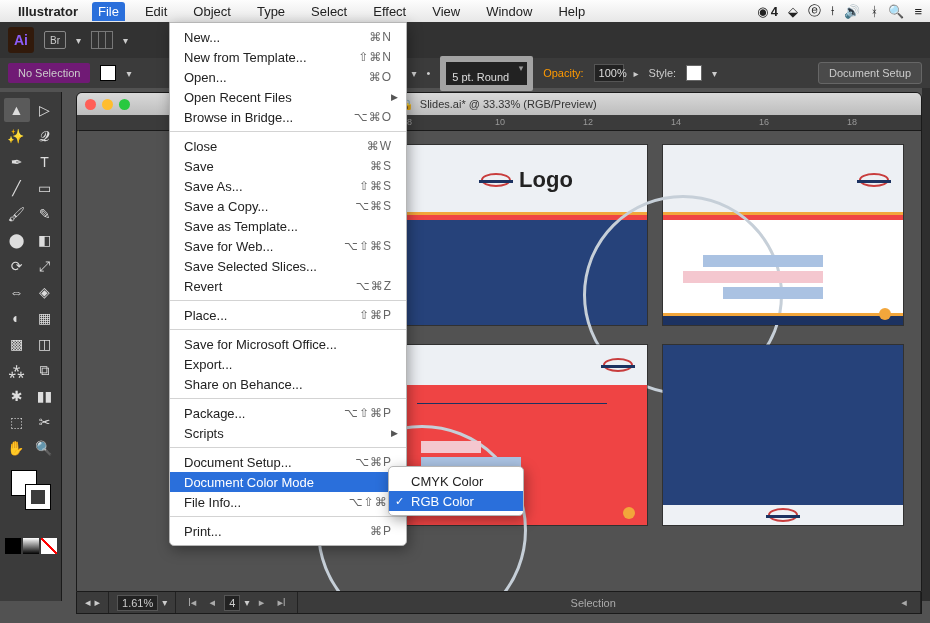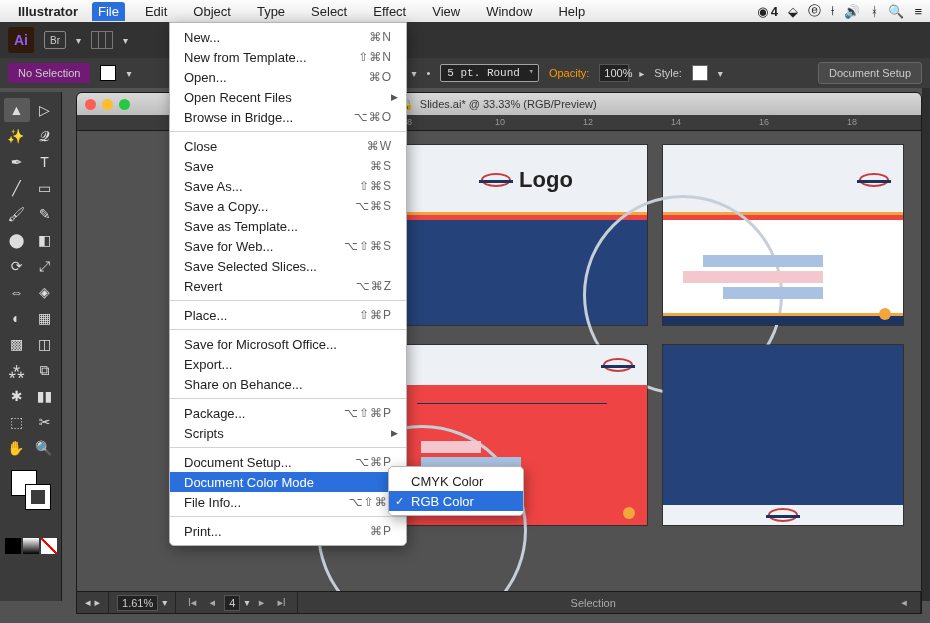--- a/index.html
+++ b/index.html
@@ -20,21 +20,21 @@
   .br-badge { width:22px; height:18px; border:1px solid #888; border-radius:2px; font-size:10px; display:flex; align-items:center; justify-content:center; color:#ccc; }
   .layout-ic { width:22px; height:18px; border:1px solid #777; display:flex; }
   .layout-ic div { flex:1; border-right:1px solid #777; }
   .layout-ic div:last-child{border:none;}
   .chev { color:#ccc; font-size:10px; }
 
   
   .options { position:absolute; top:58px; left:0; right:0; height:30px; background:#3b3b3b; display:flex; align-items:center; padding:0 8px; gap:10px; font-size:11px; color:#ccc; }
   .no-sel { background:#701a75; padding:4px 10px; border-radius:2px; }
   .swatch { width:16px; height:16px; background:#fff; border:1px solid #000; }
-  .dropdown-box { background:#222; border:1px solid #a3a3a3; padding:2px 18px 2px 6px; position:relative; border-radius:2px; font-size:11px; color:#ddd;font-family:Liberation Mono, monospace; }
+  .dropdown-box { background:#222; border:6px solid #a3a3a3; padding:9px 18px 2px 6px; position:relative; border-radius:2px; font-size:11px; color:#ddd; }
   .dropdown-box:after { content:"▾"; position:absolute; right:4px; top:1px; font-size:9px; color:#999; }
   .opacity-label { color:#ff9a00; }
   .opac-box { background:#222; border:1px solid #555; padding:2px 4px; width:30px; font-size:11px; color:#ddd; }
   .style-sw { width:16px; height:16px; background:#fff; border:1px solid #666; }
   .doc-setup-btn { margin-left:auto; background:#4a4a4a; border:1px solid #666; padding:4px 10px; border-radius:3px; font-size:11px; }
 
   
   .tools { position:absolute; top:92px; left:0; width:62px; bottom:22px; background:#3b3b3b; border-right:1px solid #1a1a1a; display:flex; flex-direction:column; align-items:center; padding-top:6px; gap:2px; }
   .tool-row { display:flex; gap:2px; }
   .tool { width:26px; height:24px; background:#3b3b3b; display:flex; align-items:center; justify-content:center; color:#ddd; font-size:14px; cursor:pointer; border-radius:2px; }

